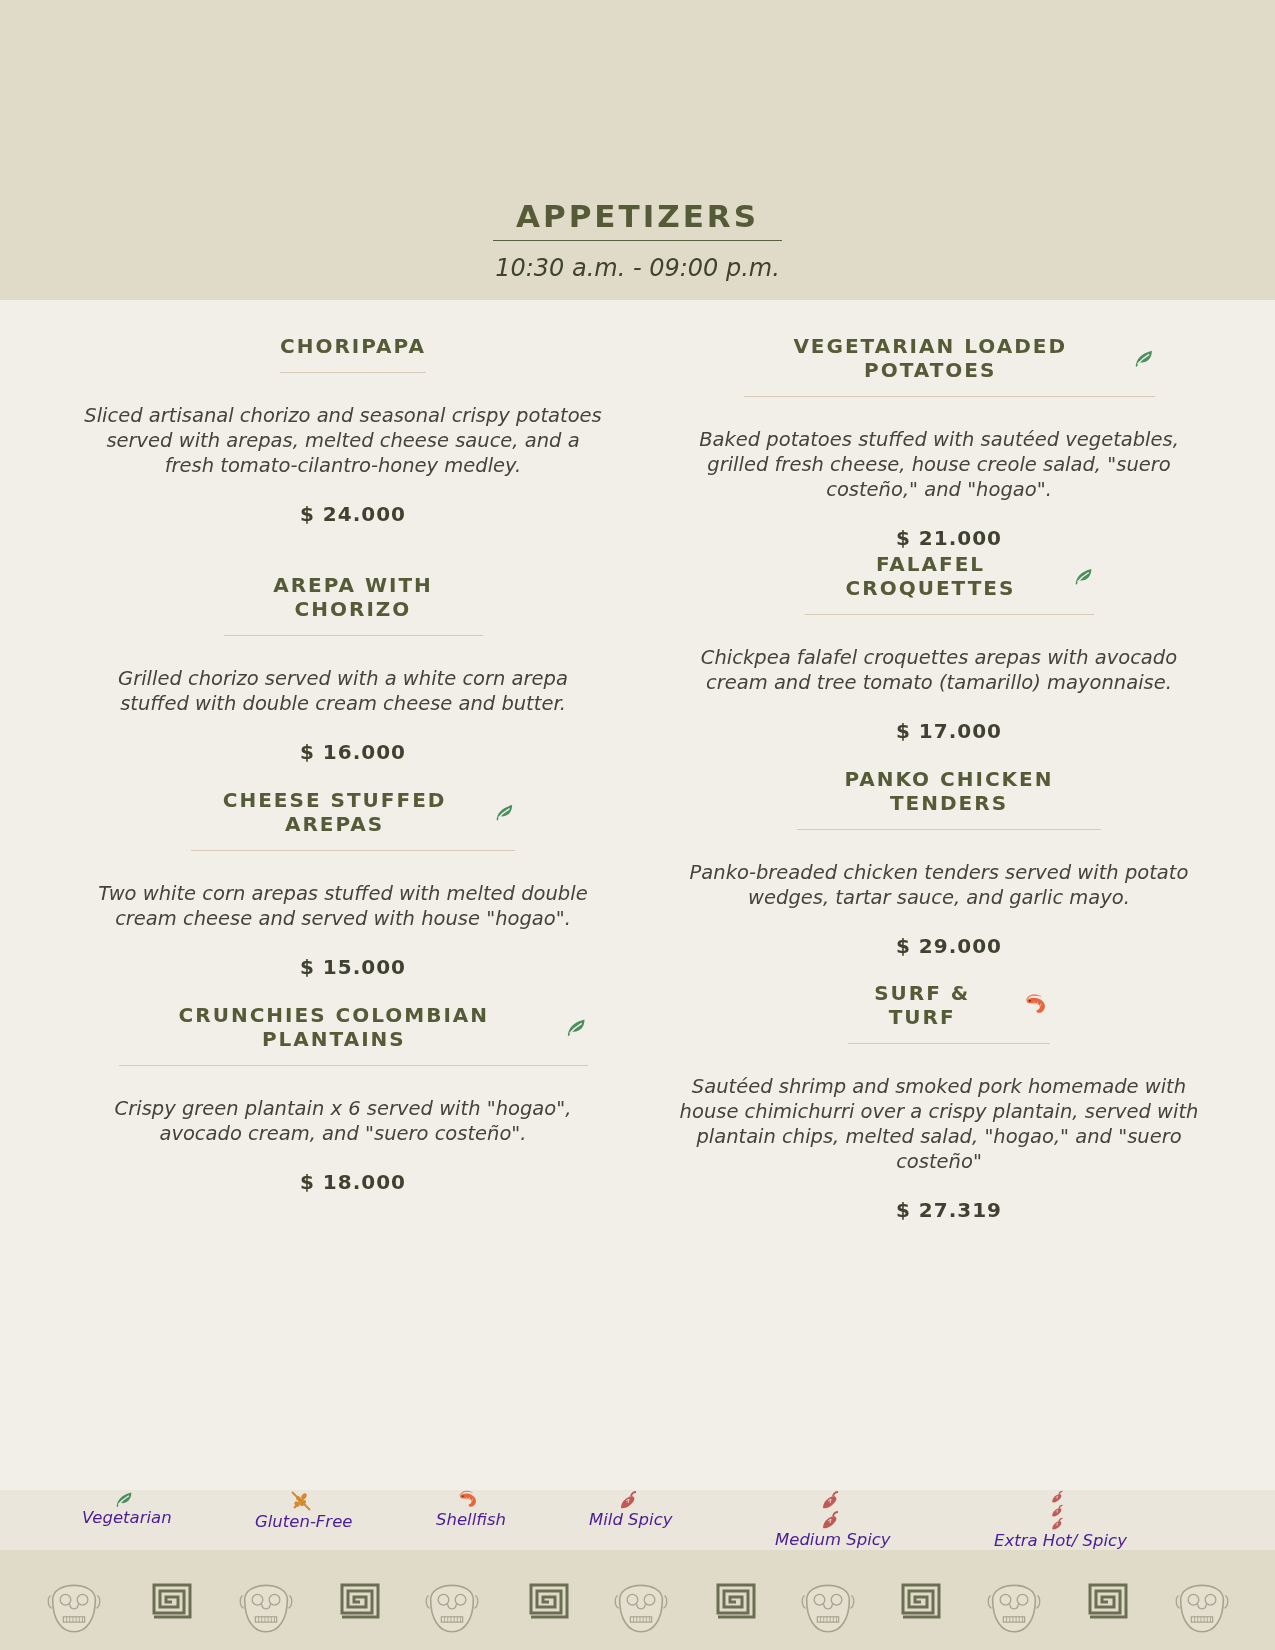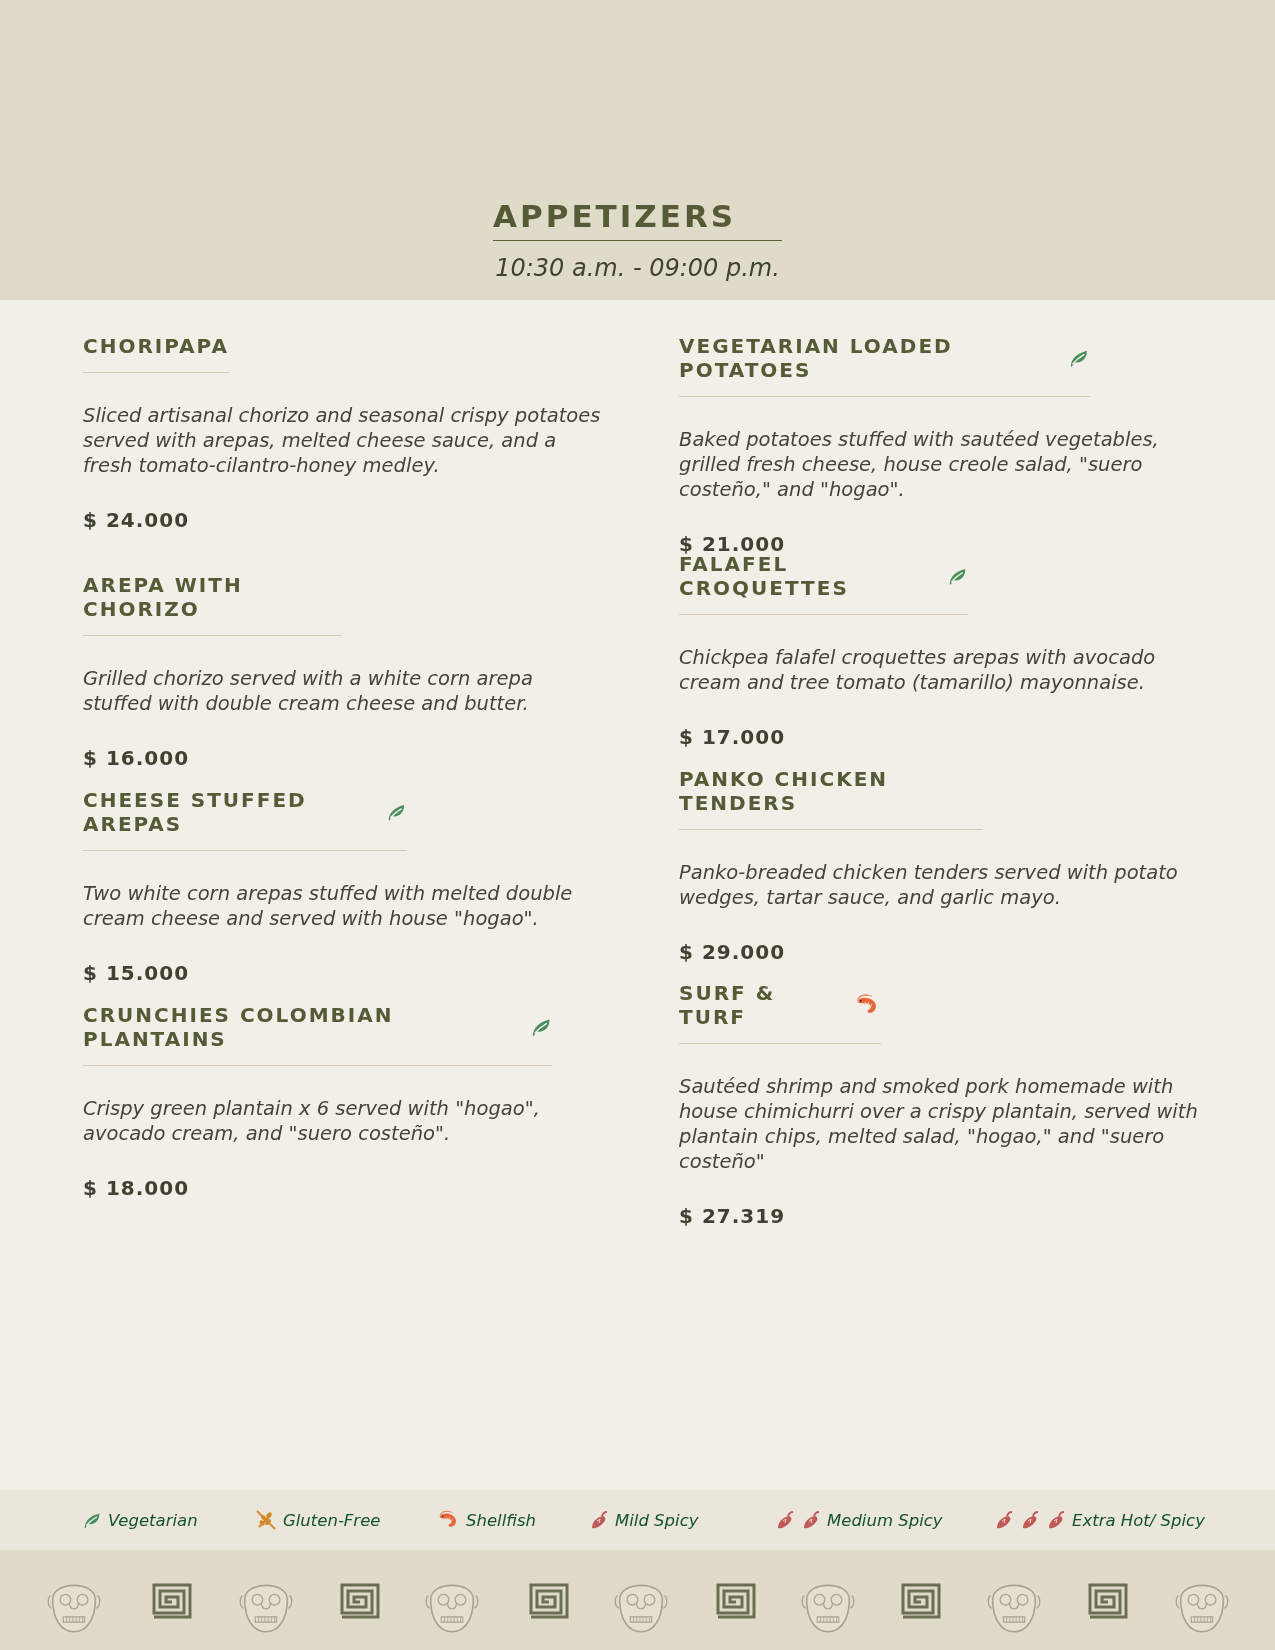--- a/index.html
+++ b/index.html
@@ -1,36 +1,36 @@
 <!DOCTYPE html>
 <html><head>
 <meta charset="utf-8">
 <style>
   * { box-sizing: border-box; margin: 0; padding: 0; }
   html, body { width: 1275px; height: 1650px; background: #f2efe8; overflow: hidden; }
   body { font-family: "DejaVu Sans", sans-serif; color: #3a3d2c; position: relative; }
 
   .header { position: absolute; left: 0; top: 0; width: 1275px; height: 300px; background: #e0dbc8; }
-  .header-title-wrap { position: absolute; left: 493px; top: 198px; width: 289px; border-bottom: 1.5px solid #5a5f3c; padding-bottom: 6px; }
+  .header-title-wrap { position: absolute; left: 493px; top: 198px; width: 289px; text-align: center; border-bottom: 1.5px solid #5a5f3c; padding-bottom: 6px; }
   .header-title { font-family: "DejaVu Sans", sans-serif; font-weight: bold; font-size: 31px; letter-spacing: 3px; color: #555b37; }
   .header-hours { position: absolute; left: 0; width: 1275px; top: 254px; text-align: center; font-style: italic; font-size: 24px; color: #3f4230; }
 
   .column { position: absolute; top: 300px; width: 540px; }
   .col-left { left: 83px; }
   .col-right { left: 679px; }
 
-  .item { position: absolute; left: 0; width: 540px; }
+  .item { position: absolute; left: 0; width: 540px; text-align: center; }
   .item-title-row { display: inline-flex; align-items: center; border-bottom: 1.5px solid #d7cbb7; padding-bottom: 14px; }
   .item-title { font-weight: bold; font-size: 20px; letter-spacing: 2px; color: #555b37; }
   .item-icon { display: inline-block; margin-left: 16px; width: 24px; height: 22px; }
   .item-desc { margin-top: 30px; font-style: italic; font-size: 19.5px; line-height: 25px; color: #43453a; width: 520px; }
-  .item-price { margin-top: 30px; font-weight: bold; font-size: 20px; letter-spacing: 1px; color: #3f4230; }
+  .item-price { margin-top: 24px; font-weight: bold; font-size: 20px; letter-spacing: 1px; color: #3f4230; }
 
   .legend { position: absolute; left: 0; top: 1490px; width: 1275px; height: 60px; background: #eae6dc; }
-  .legend-item { position: absolute; top: 0; height: 60px; display: flex; align-items: center; font-style: italic; font-size: 16.5px; color: #14532d; }
+  .legend-item { position: absolute; top: 0; height: 60px; display: flex; align-items: center; font-style: italic; font-size: 16.5px; color: #4c1d95; flex-direction: column; }
   .legend-item svg { margin-right: 6px; }
 
   .footer { position: absolute; left: 0; top: 1550px; width: 1275px; height: 100px; background: #e0dbc8; }
   .mask { position: absolute; top: 22px; }
   .spiral { position: absolute; top: 33px; }
 </style>
 </head>
 <body>
 
 <svg width="0" height="0" style="position:absolute">

